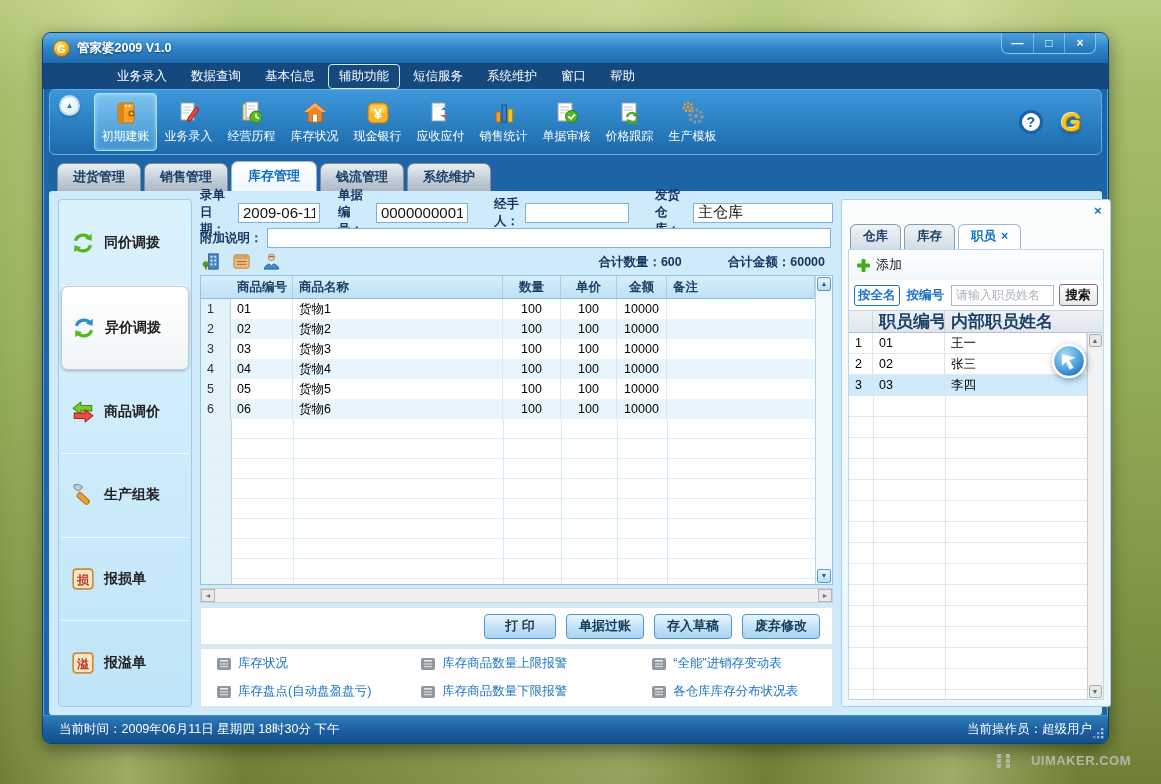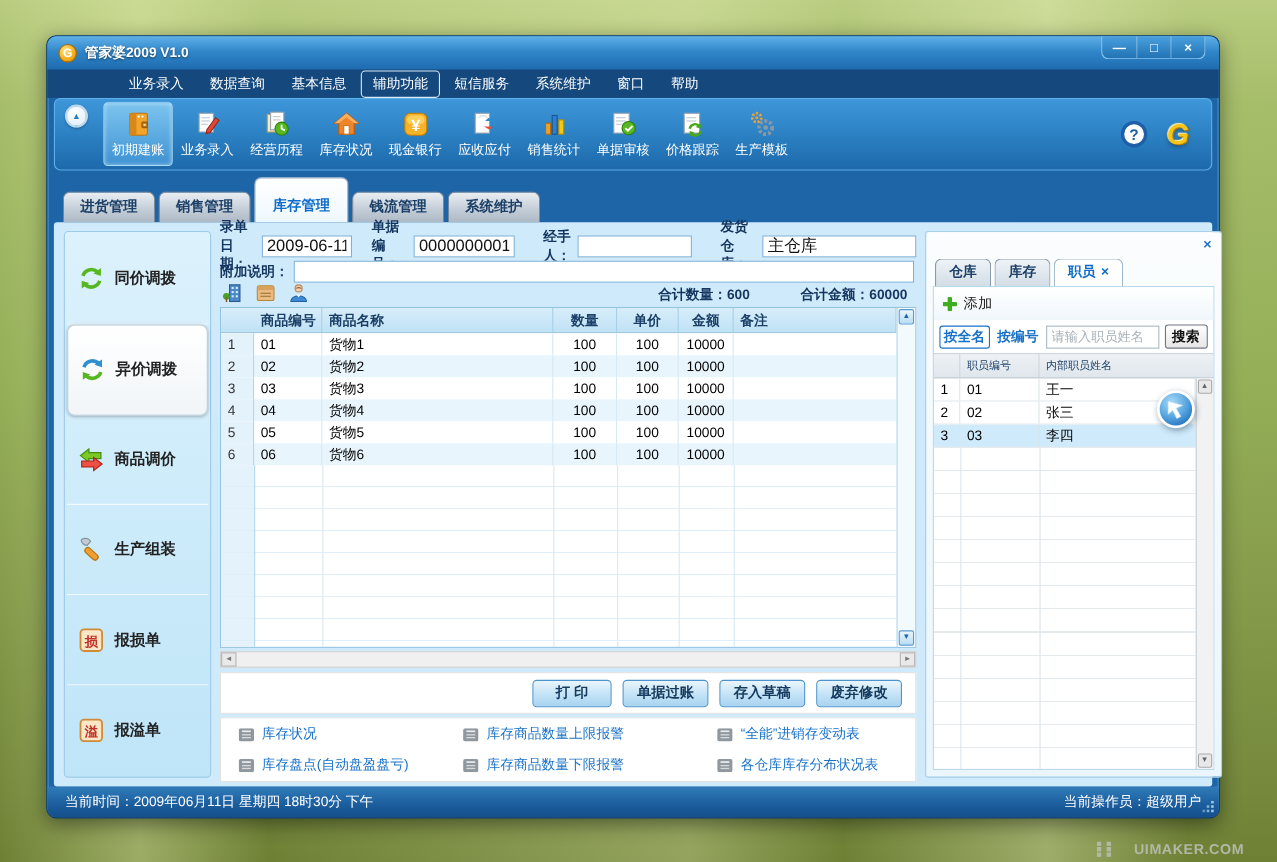--- a/index.html
+++ b/index.html
@@ -63,21 +63,21 @@
     color:#1d5fa8; font-size:14px; font-weight:bold; text-align:center; line-height:18px; }
   .glogo { font-size:26px; font-weight:bold; font-style:italic; color:#f5c518;
     text-shadow:1px 1px 0 #a87808, -1px -1px 1px #fff3c0, 0 2px 4px rgba(0,0,0,.4); }
 
   
   .tabsrow { flex:0 0 33px; display:flex; gap:3px; align-items:flex-end; padding:6px 0 0 14px; }
   .tab { padding:4px 15px 5px; font-size:13px; font-weight:bold; color:#1b3f66;
     background:linear-gradient(180deg,#e9eef3,#c2ccd6 60%,#aeb9c6);
     border:1px solid #7e8b9a; border-bottom:none; border-radius:7px 7px 0 0; }
   .tab.active { background:linear-gradient(180deg,#ffffff,#eef8ff); color:#0f6cc8;
-    padding:16px 16px 6px; border-color:#9fb5c8; }
+    padding:5px 16px 6px; border-color:#9fb5c8; }
 
   
   .content { flex:1; margin:0 6px; background:#cfeafb; border-radius:3px;
     display:flex; gap:8px; padding:8px 9px; min-height:0; }
 
   
   .sidebar { flex:0 0 134px; background:linear-gradient(180deg,#dcf2fd,#bfe5f8);
     border:1px solid #9ccbe8; border-radius:4px; padding:2px; display:flex; flex-direction:column; }
   .sitem { flex:1; display:flex; align-items:center; gap:9px; padding-left:10px;
     font-size:14px; font-weight:bold; color:#222;
@@ -167,21 +167,21 @@
   .fname { border:1px solid #1a72c8; border-radius:3px; padding:1px 3px; font-weight:bold; }
   .fcode { padding:1px 2px;font-weight:bold; }
   .psearch { flex:1; height:21px; border:1px solid #aab8c4; font-size:12px; padding:0 4px;
     color:#333; font-family:inherit; min-width:0; }
   .psearch::placeholder { color:#a8b0b8; }
   .searchbtn { height:22px; padding:0 6px; background:linear-gradient(180deg,#fff,#e6e6e6);
     border:1px solid #6e7680; border-radius:3px; font-size:12.5px; color:#111;
     font-weight:bold; font-family:inherit; }
   .phead { flex:0 0 22px; display:flex; background:linear-gradient(180deg,#eef2f5,#dfe6ec);
     border-top:1px solid #c8d4dc; border-bottom:1px solid #b8c4cc;
-    font-size:10px; font-weight:normal; color:#1b3f66; }
+    font-size:17px; font-weight:bold; color:#1b3f66; }
   .pc { padding:0 6px; line-height:21px; border-right:1px solid #cdd6dd; overflow:hidden; white-space:nowrap; }
   .p0 { flex:0 0 24px; } .p1 { flex:0 0 72px; } .p2 { flex:1; border-right:none; }
   .pbody { flex:1; display:flex; min-height:0; }
   .prows { flex:1; display:flex; flex-direction:column; }
   .prow { flex:0 0 21px; display:flex; font-size:12.5px; border-bottom:1px solid #e4e9ee; }
   .prow .pc { line-height:20px; border-right:1px solid #dde4ea; }
   .prow.sel { background:#cfeafa; }
   .pfill { flex:1;
     background-image:
       linear-gradient(90deg,#dde4ea,#dde4ea),
@@ -196,21 +196,21 @@
     border-radius:2px; color:#666; font-size:7px; text-align:center; line-height:11px; }
   .cursor { position:absolute; right:22px; top:142px; width:38px; height:38px;
     filter:drop-shadow(1px 2px 3px rgba(0,30,60,.4)); }
 
   
   .statusbar { flex:0 0 28px; background:linear-gradient(180deg,#2f7ab8,#1b5c9c 60%,#154f8c);
     border-radius:0 0 8px 8px; border-top:1px solid #4a90c8; display:flex; align-items:center;
     justify-content:space-between; padding:0 16px; color:#fff; font-size:12.5px; position:relative; }
   .grip { position:absolute; right:4px; bottom:4px; }
 
-  .watermark { position:absolute; right:30px; bottom:5px; display:flex; gap:20px; align-items:center;
+  .watermark { position:absolute; right:30px; bottom:16px; display:flex; gap:20px; align-items:center;
     color:#b2b8a6; font-size:13px; font-weight:bold; letter-spacing:.5px; }
 </style>
 </head>
 <body>
 
 <div class="window">
 
   <div class="titlebar">
     <div class="applogo">G</div>
     <div class="apptitle">管家婆2009 V1.0</div>

